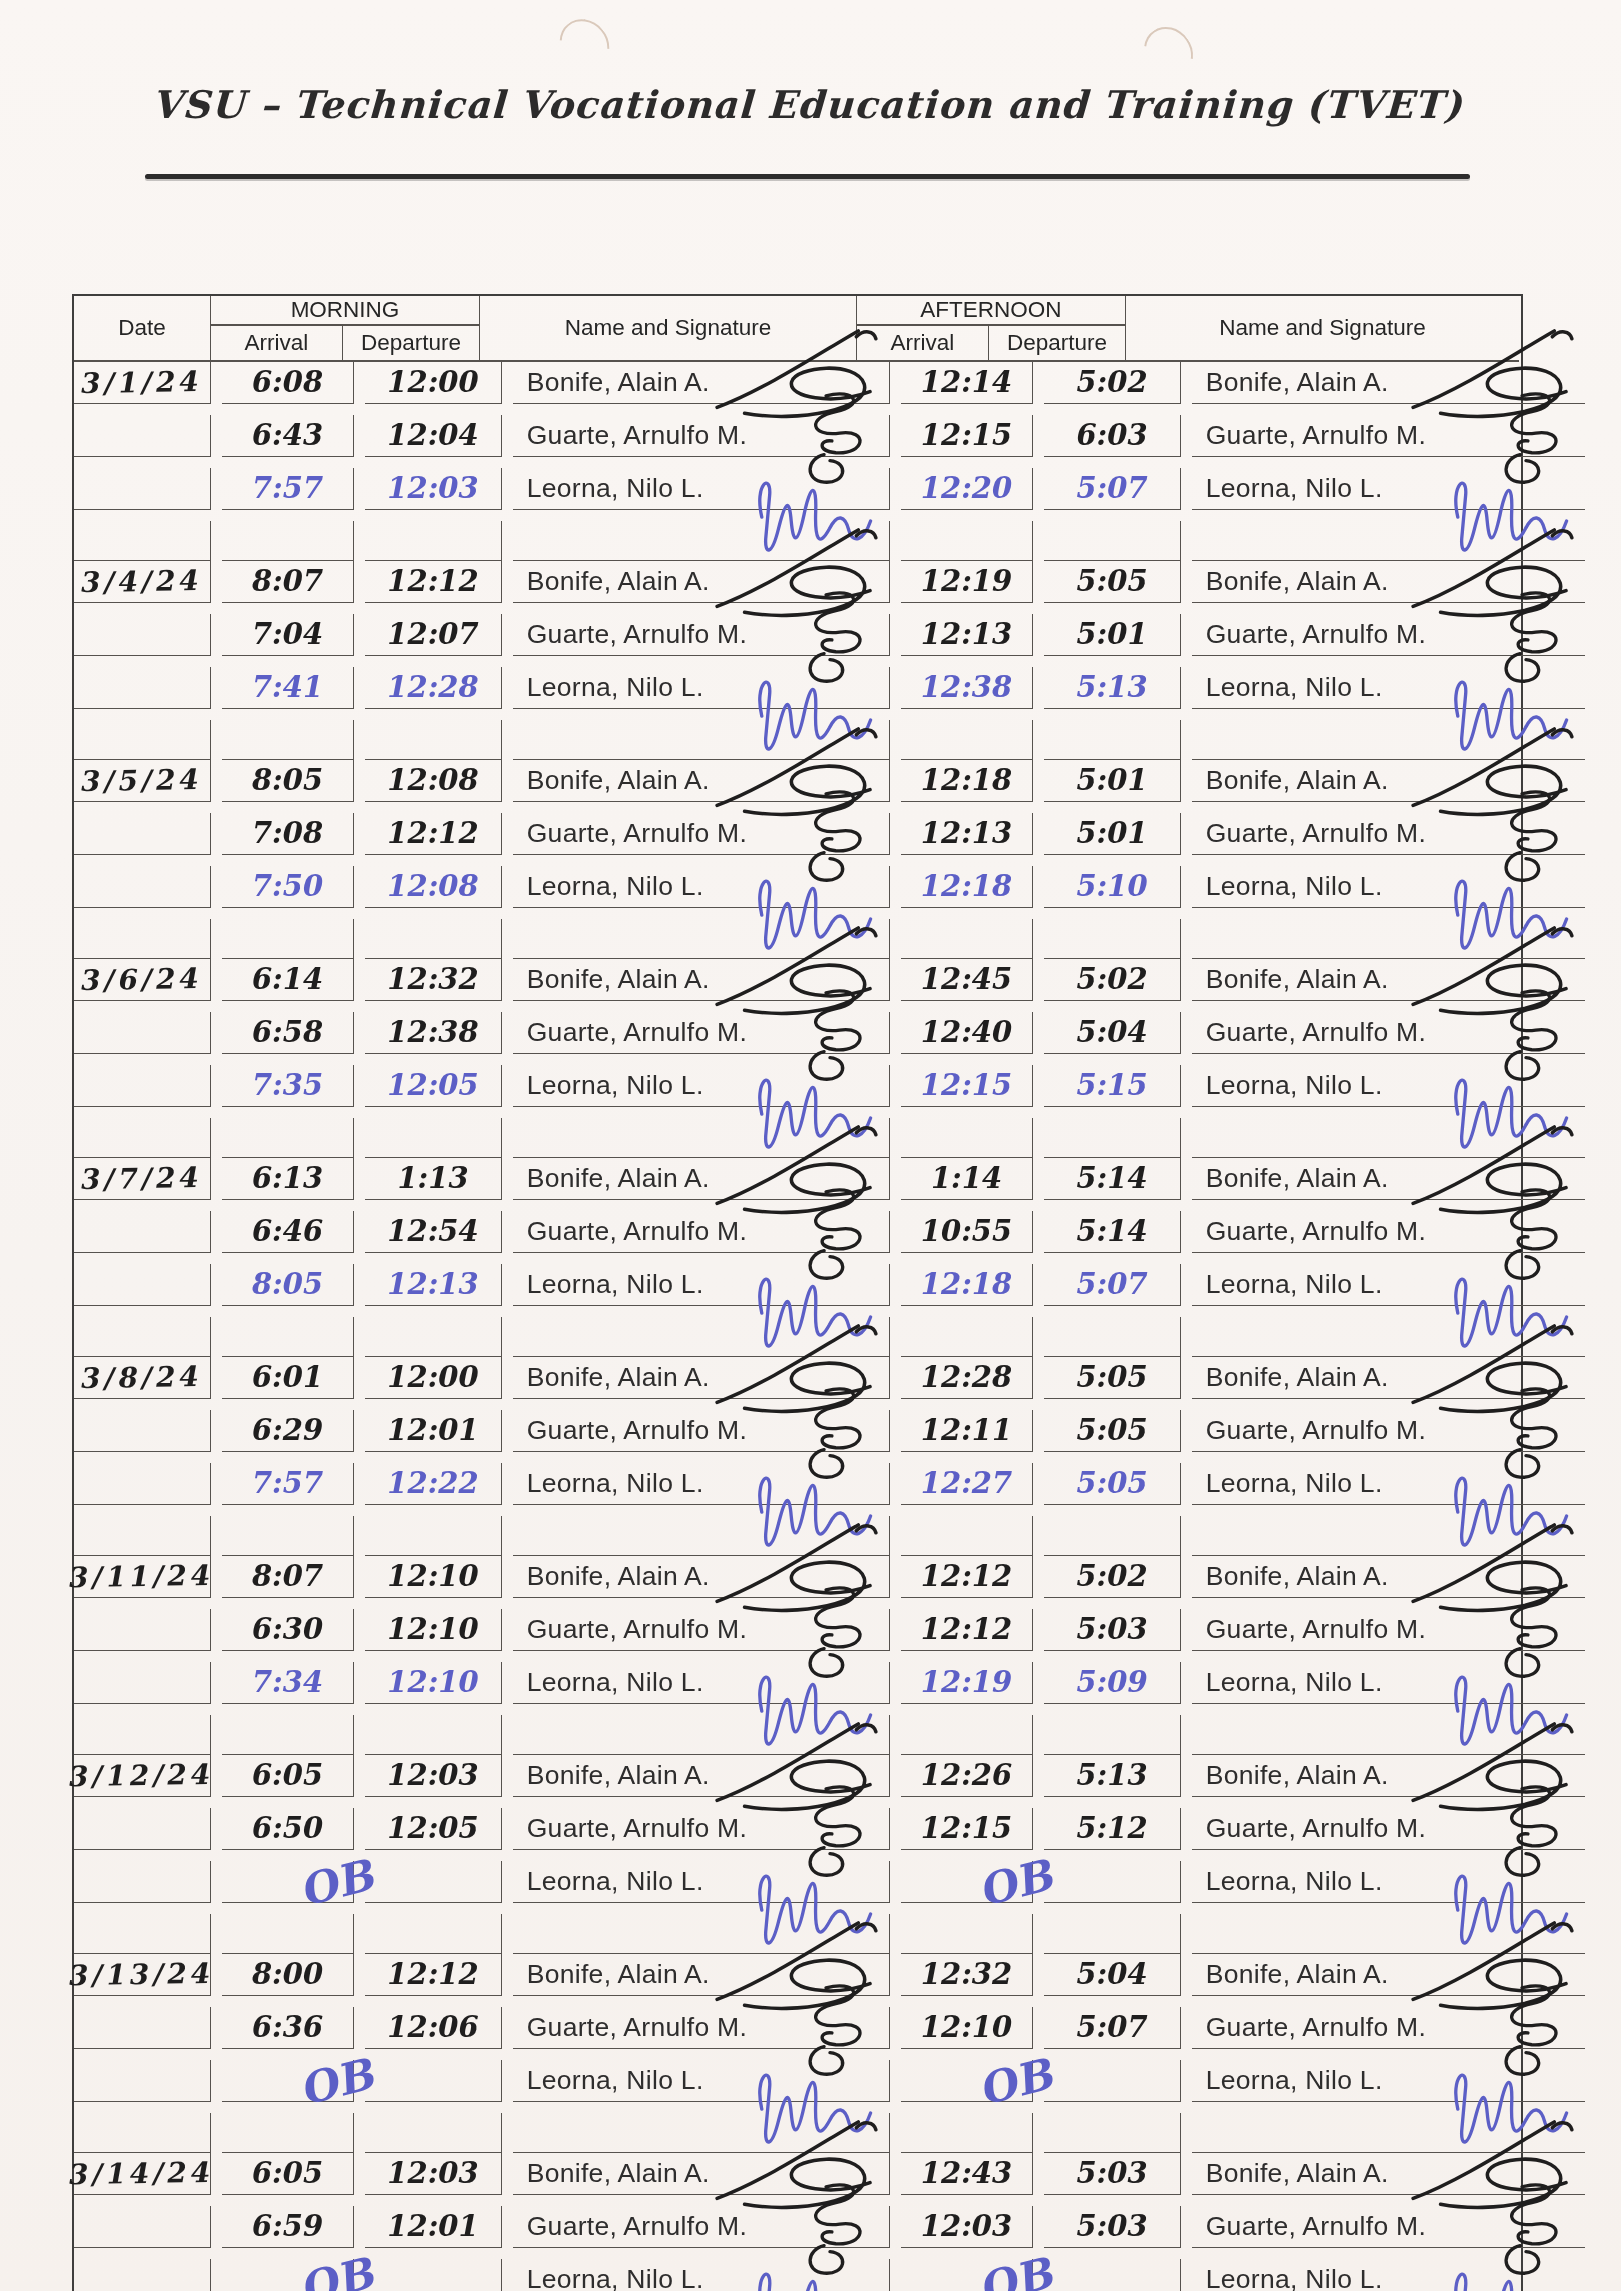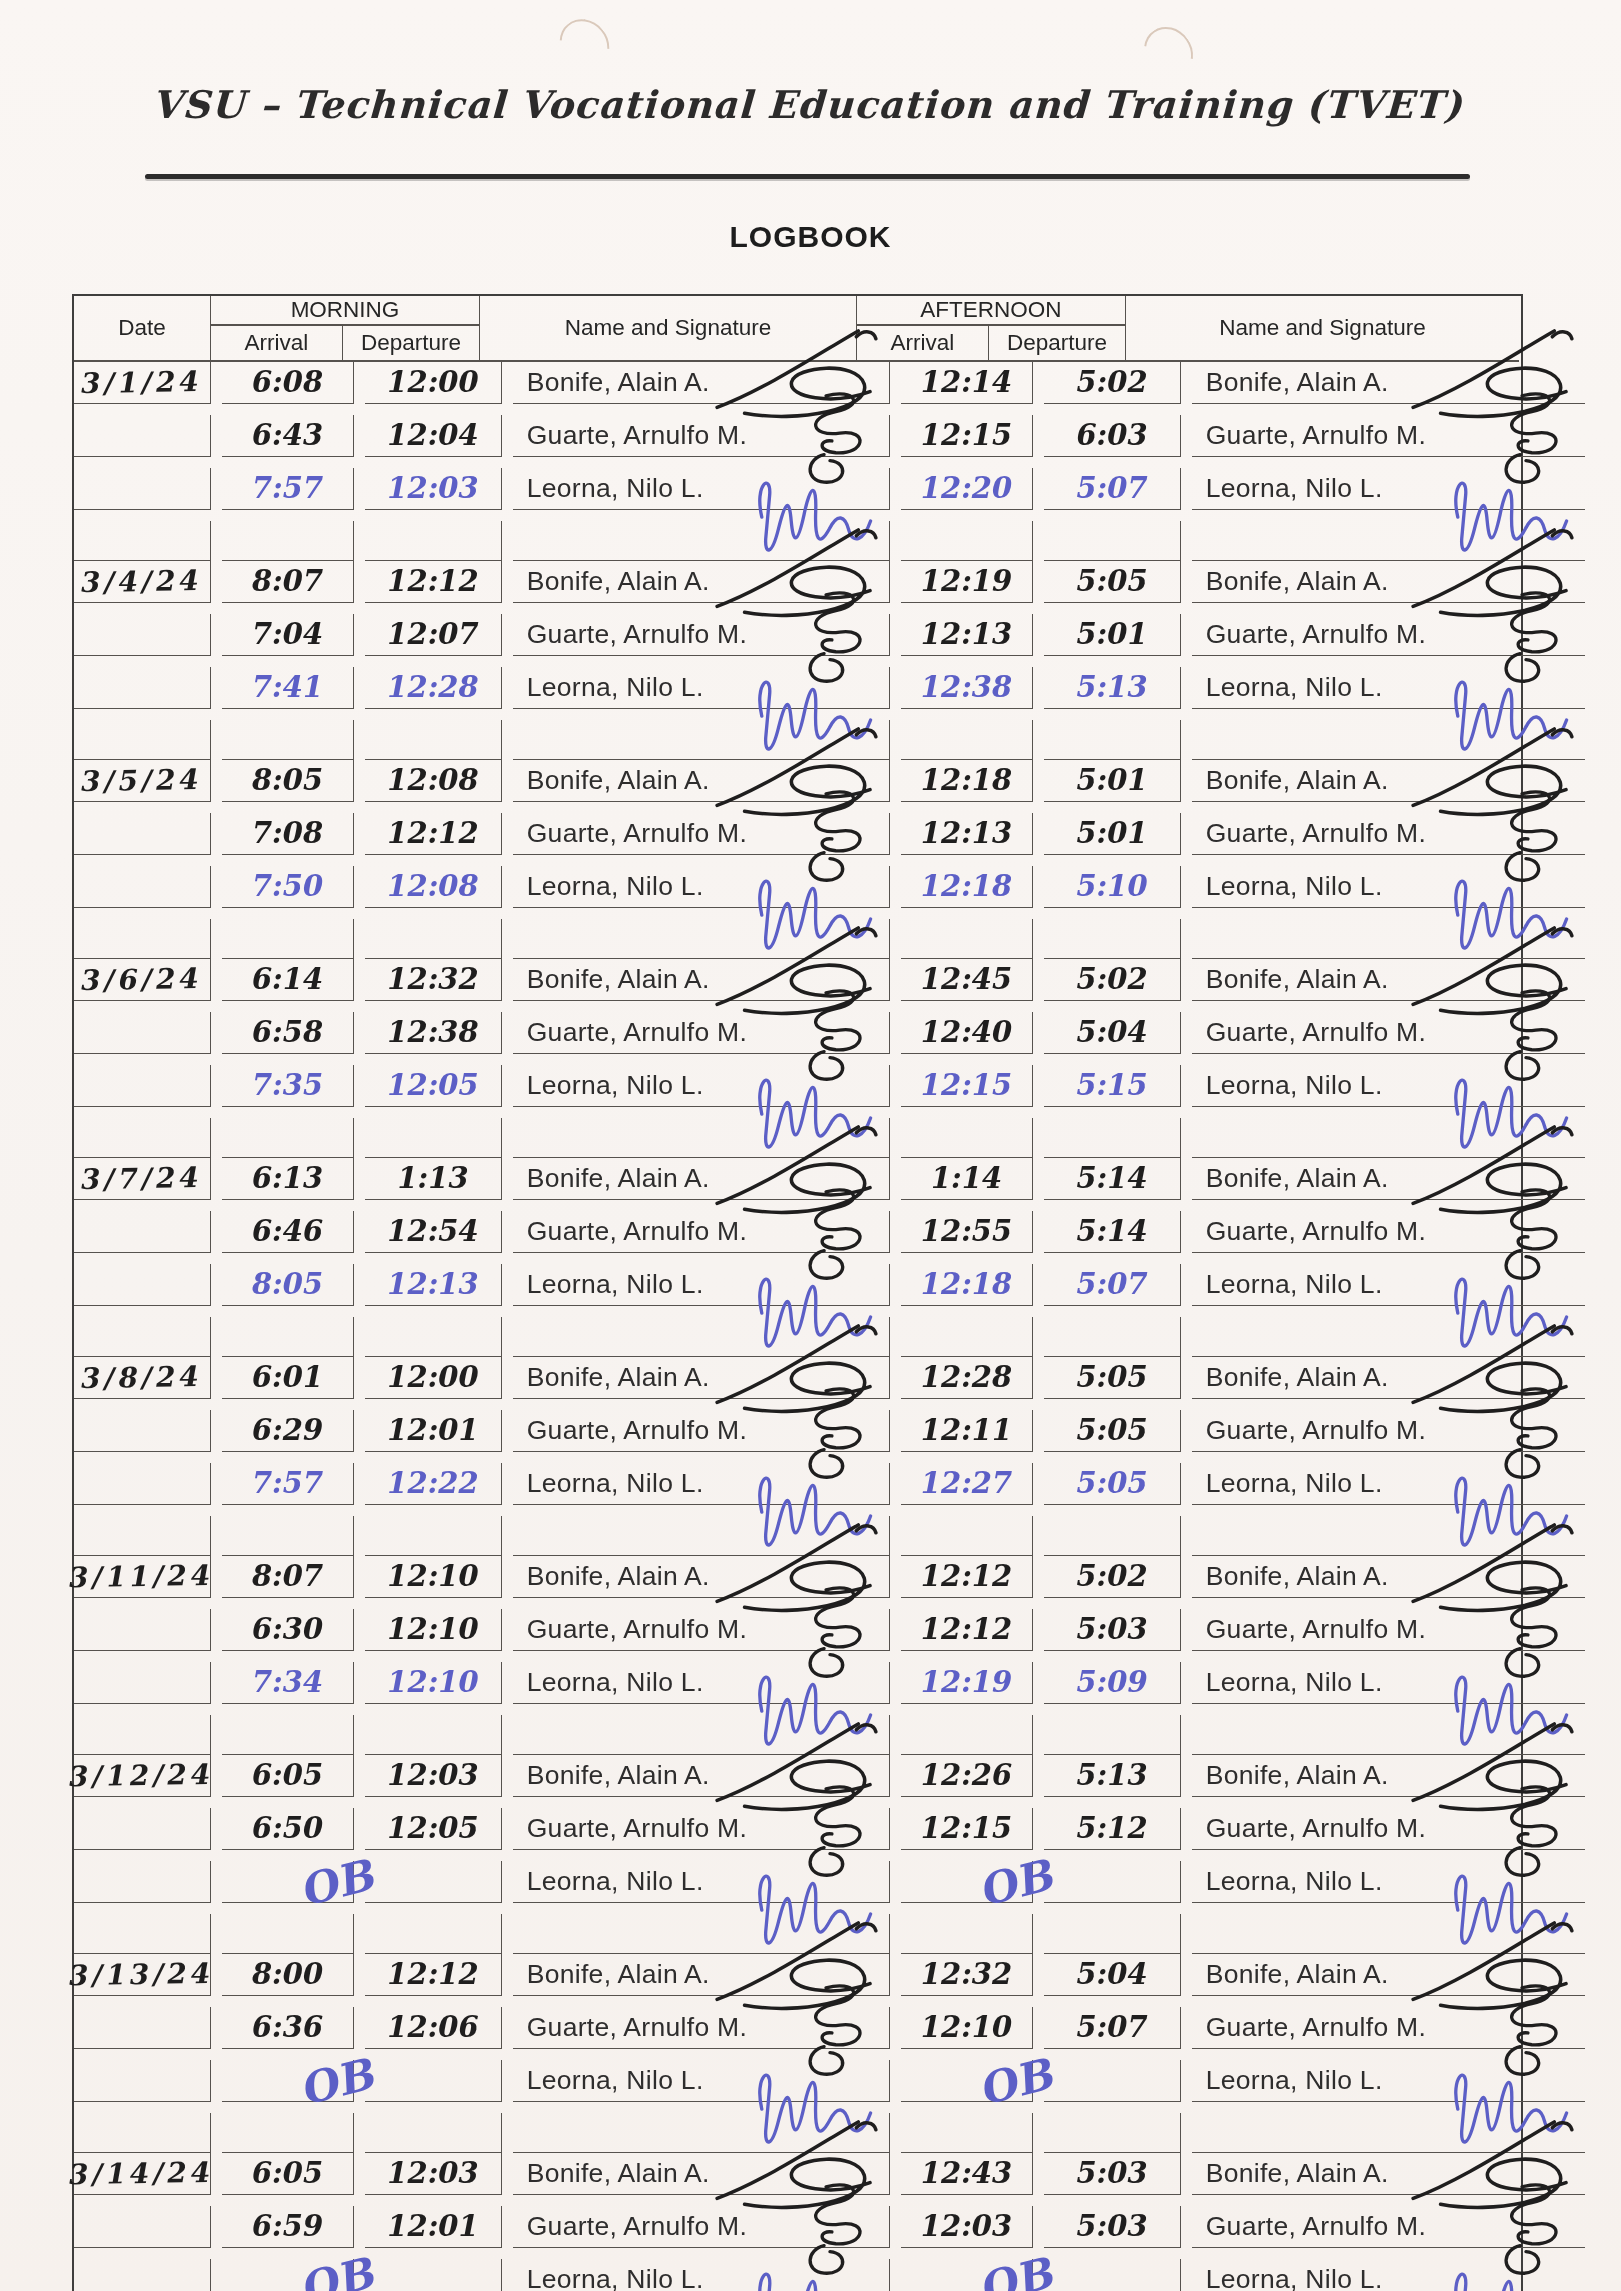--- a/index.html
+++ b/index.html
@@ -68,21 +68,20 @@
 </style>
 </head>
 <body>
 
 <div class="page">
   <div class="punch left"></div>
   <div class="punch right"></div>
 
   <div class="title">VSU – Technical Vocational Education and Training (TVET)</div>
   <div class="rule"></div>
-  <div class="doc-title">LOGBOOK</div>
 
   <div class="logtable">
     <div class="thead">
       <div class="c h-date">Date</div>
       <div class="c h-morning">MORNING</div>
       <div class="c h-name1">Name and Signature</div>
       <div class="c h-afternoon">AFTERNOON</div>
       <div class="c h-name2 last">Name and Signature</div>
       <div class="c h-arr1">Arrival</div>
       <div class="c h-dep1">Departure</div>
@@ -498,21 +497,21 @@
             <span class="hw ink-black">12:54</span>
           </div>
           <div class="c name-cell">
             <span class="pname">Guarte, Arnulfo M.</span>
             <svg class="sig sig1" width="118" height="102" viewBox="0 0 120 104">
               <path d="M58 8 C 88 0, 98 18, 68 24 C 38 30, 42 50, 72 46 C 102 42, 98 68, 68 66 C 48 64, 52 52, 64 54" stroke="#1f1e1e" stroke-width="3.4"></path>
               <path d="M56 68 C 38 72, 36 94, 56 96 C 78 98, 82 76, 62 74" stroke="#1f1e1e" stroke-width="3.4"></path>
             </svg>
           </div>
           <div class="c">
-            <span class="hw ink-black">12:55</span>
+            <span class="hw ink-black">10:55</span>
           </div>
           <div class="c">
             <span class="hw ink-black">5:14</span>
           </div>
           <div class="c last name-cell">
             <span class="pname">Guarte, Arnulfo M.</span>
             <svg class="sig sig1" width="118" height="102" viewBox="0 0 120 104">
               <path d="M58 8 C 88 0, 98 18, 68 24 C 38 30, 42 50, 72 46 C 102 42, 98 68, 68 66 C 48 64, 52 52, 64 54" stroke="#1f1e1e" stroke-width="3.4"></path>
               <path d="M56 68 C 38 72, 36 94, 56 96 C 78 98, 82 76, 62 74" stroke="#1f1e1e" stroke-width="3.4"></path>
             </svg>

